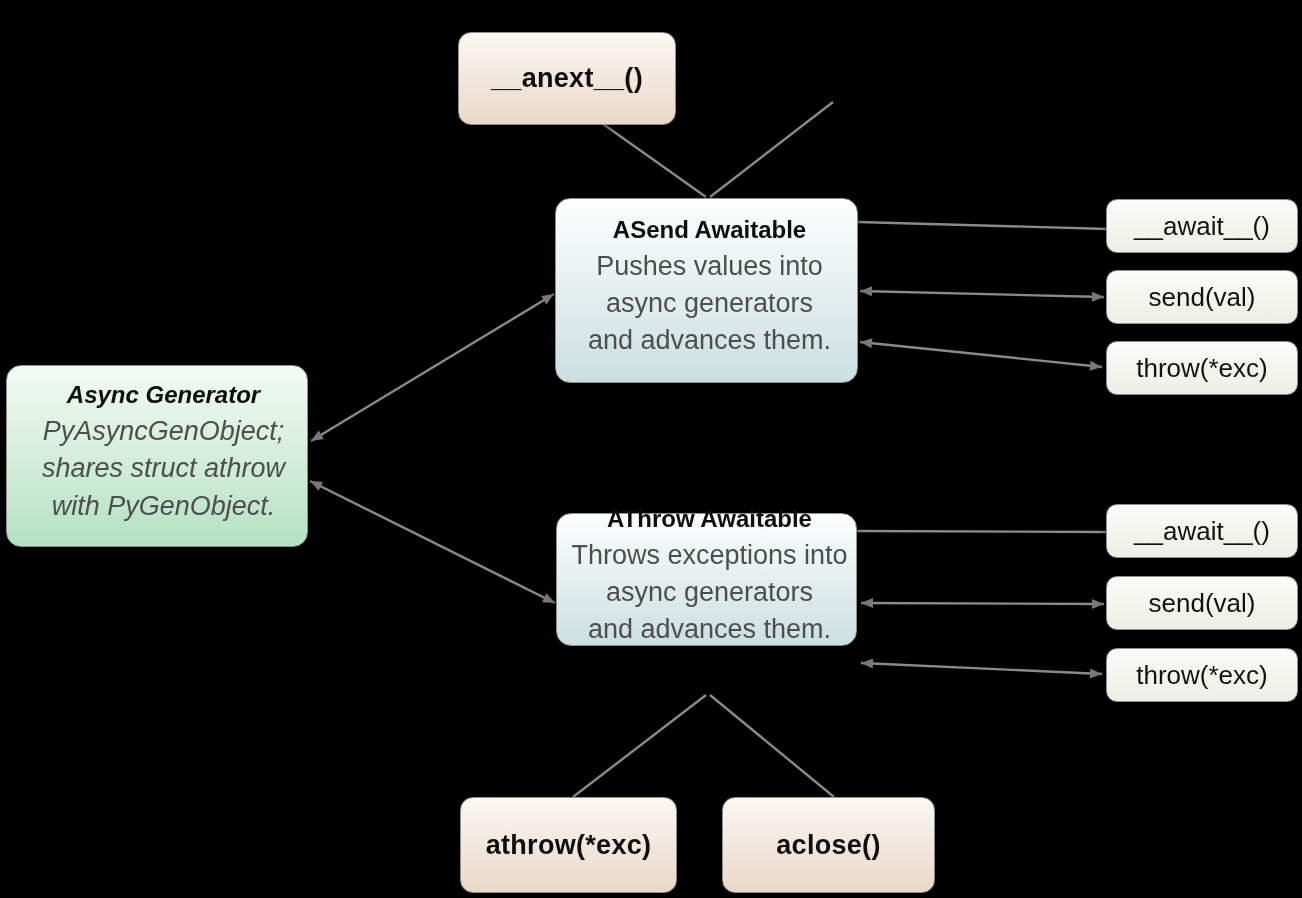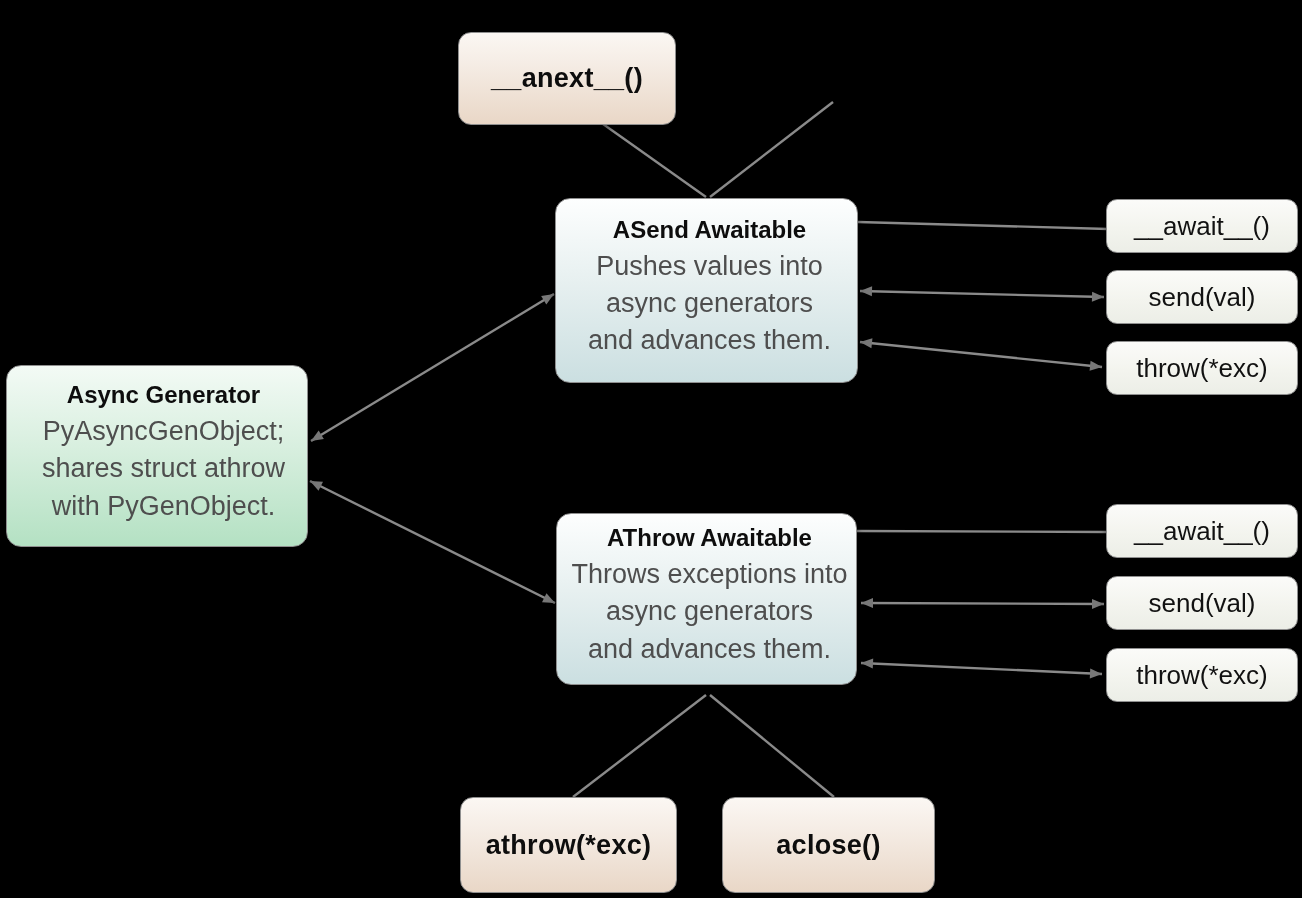--- a/index.html
+++ b/index.html
@@ -53,20 +53,21 @@
   .node.awaitable {
     border-radius: 15px;
     background: linear-gradient(180deg, #fdfefe 0%, #e7f0f0 45%, #cbdfe1 100%);
     padding: 10px 8px 16px 14px;
   }
   
   .node.generator {
     border-radius: 15px;
     background: linear-gradient(180deg, #f3faf5 0%, #d8efdf 45%, #b4e1c3 100%);
     padding: 10px 14px 16px 27px;
+    font-style: italic;
   }
   .node .title {
     font-size: 24px;
     font-weight: bold;
     color: #0d0d0d;
     margin-bottom: 4px;
     white-space: nowrap;
   }
   .node .desc {
     font-size: 27px;
@@ -123,21 +124,21 @@
 and advances them.</span>
   </div>
 
   <div class="node generator" style="left:6px; top:365px; width:302px; height:182px;">
     <span class="title">Async Generator</span>
     <span class="desc">PyAsyncGenObject;
 shares struct athrow
 with PyGenObject.</span>
   </div>
 
-  <div class="node awaitable" style="left:556px; top:513px; width:301px; height:172px;">
+  <div class="node awaitable" style="left:556px; top:513px; width:301px; height:133px;">
     <span class="title">AThrow Awaitable</span>
     <span class="desc">Throws exceptions into
 async generators
 and advances them.</span>
   </div>
 
   <div class="node proto" style="left:1106px; top:199px; width:192px; height:54px;">
     <span class="label">__await__()</span>
   </div>
   <div class="node proto" style="left:1106px; top:270px; width:192px; height:54px;">

